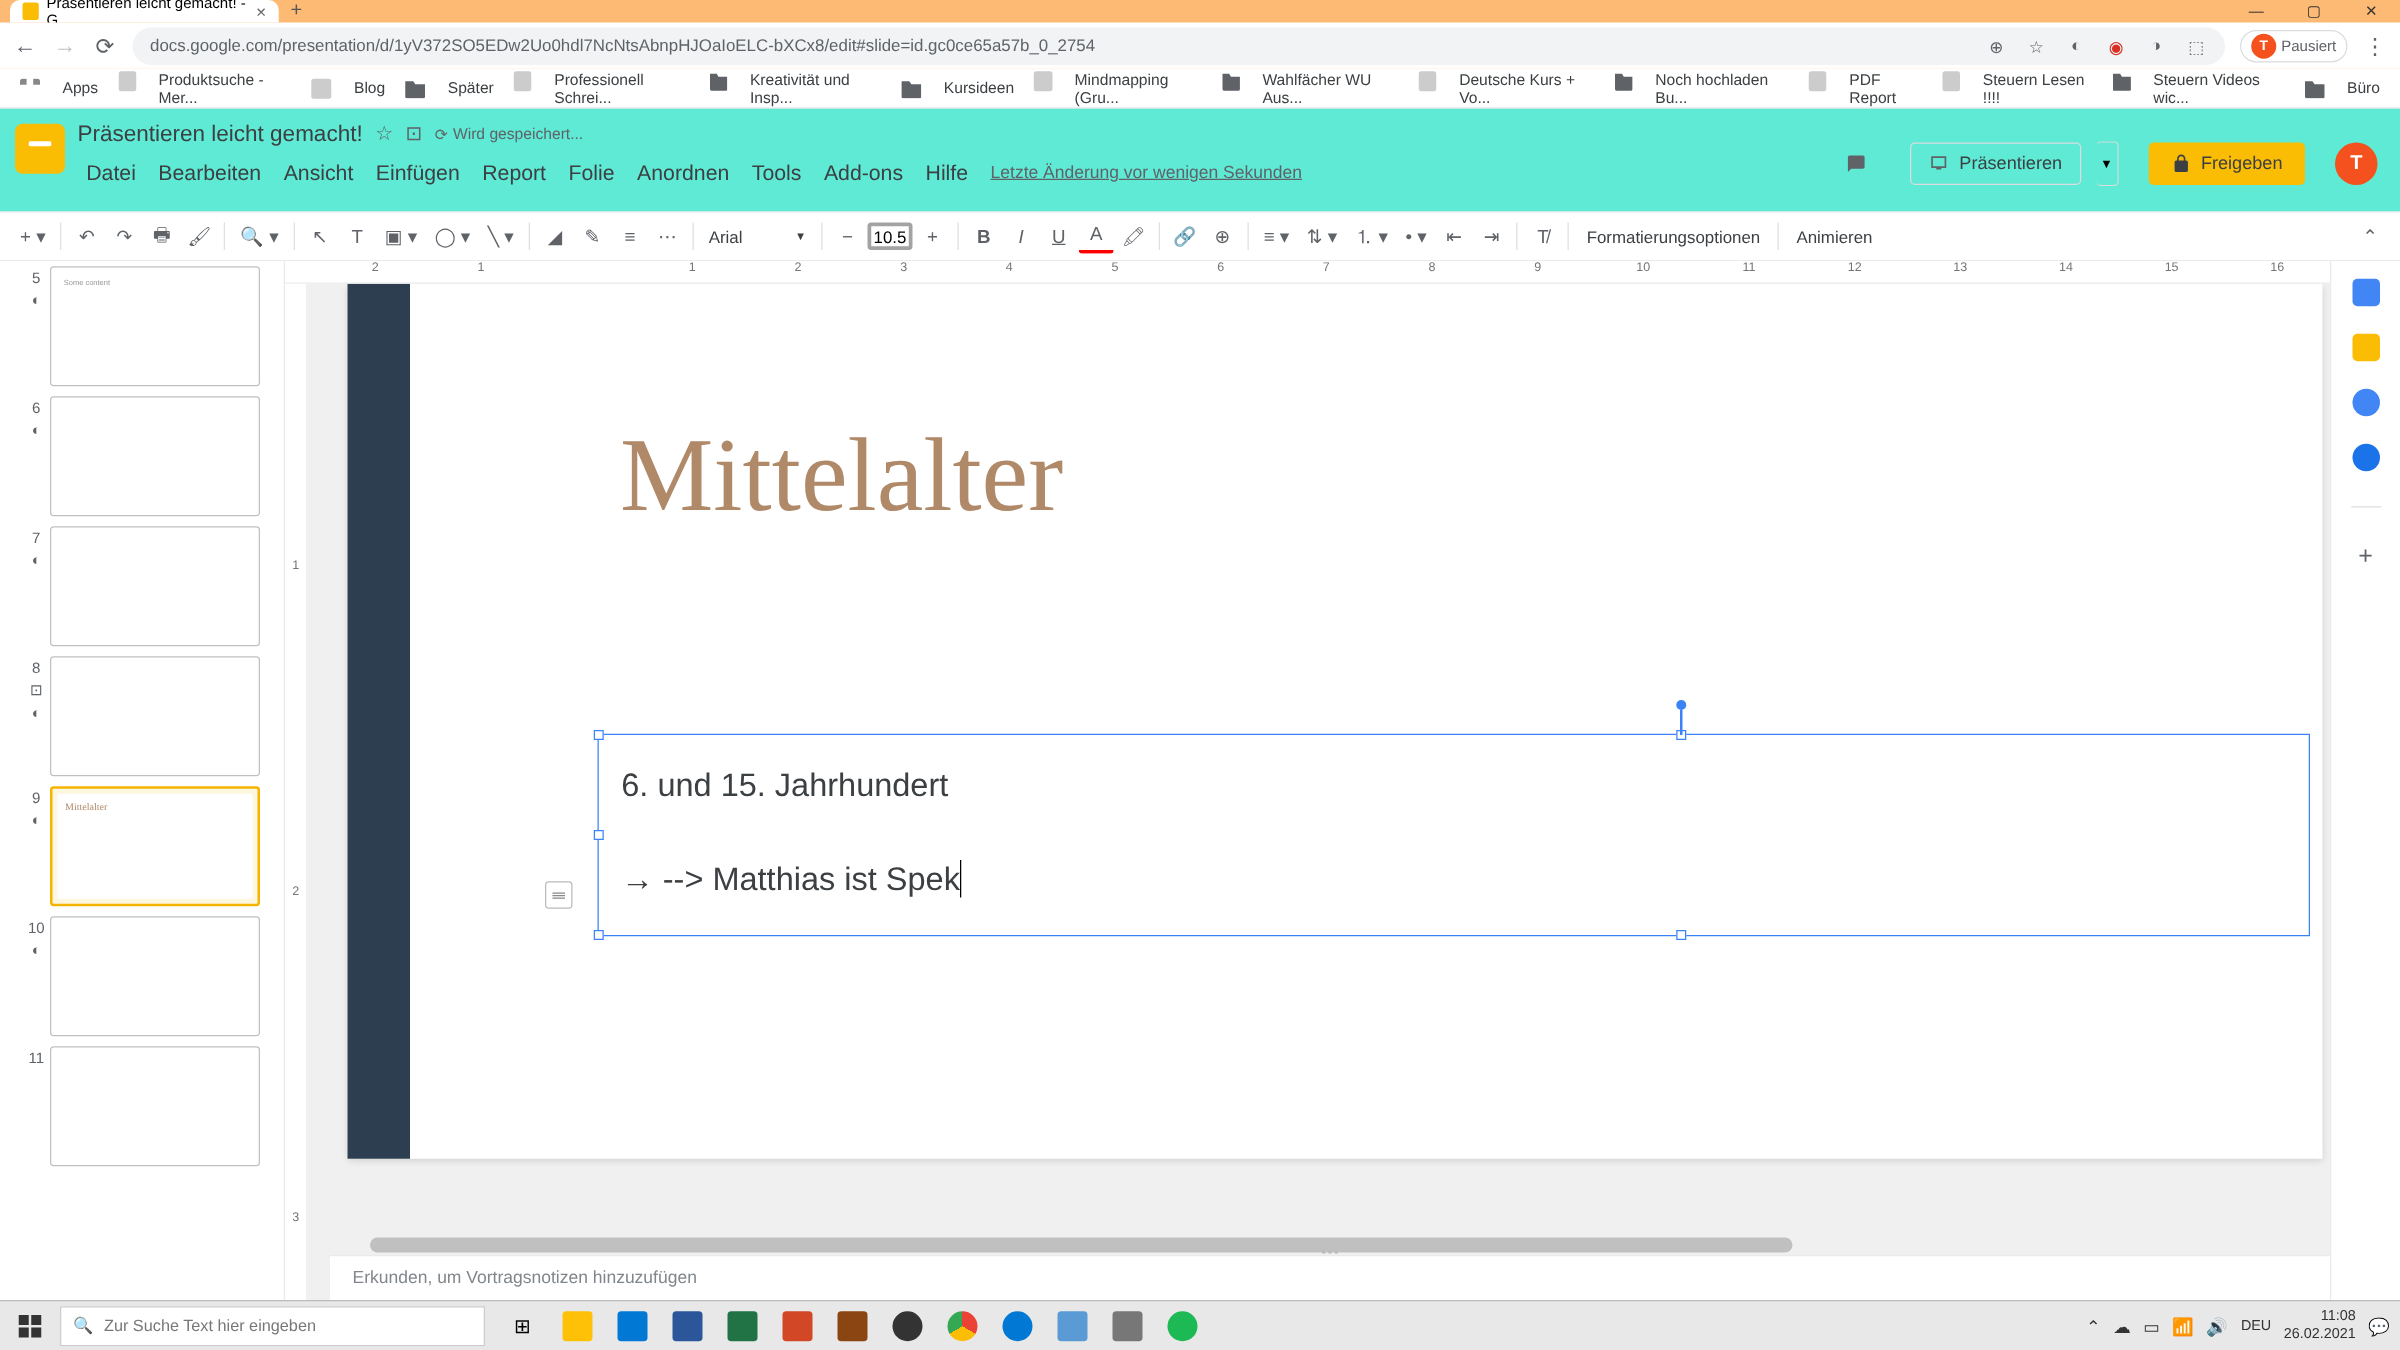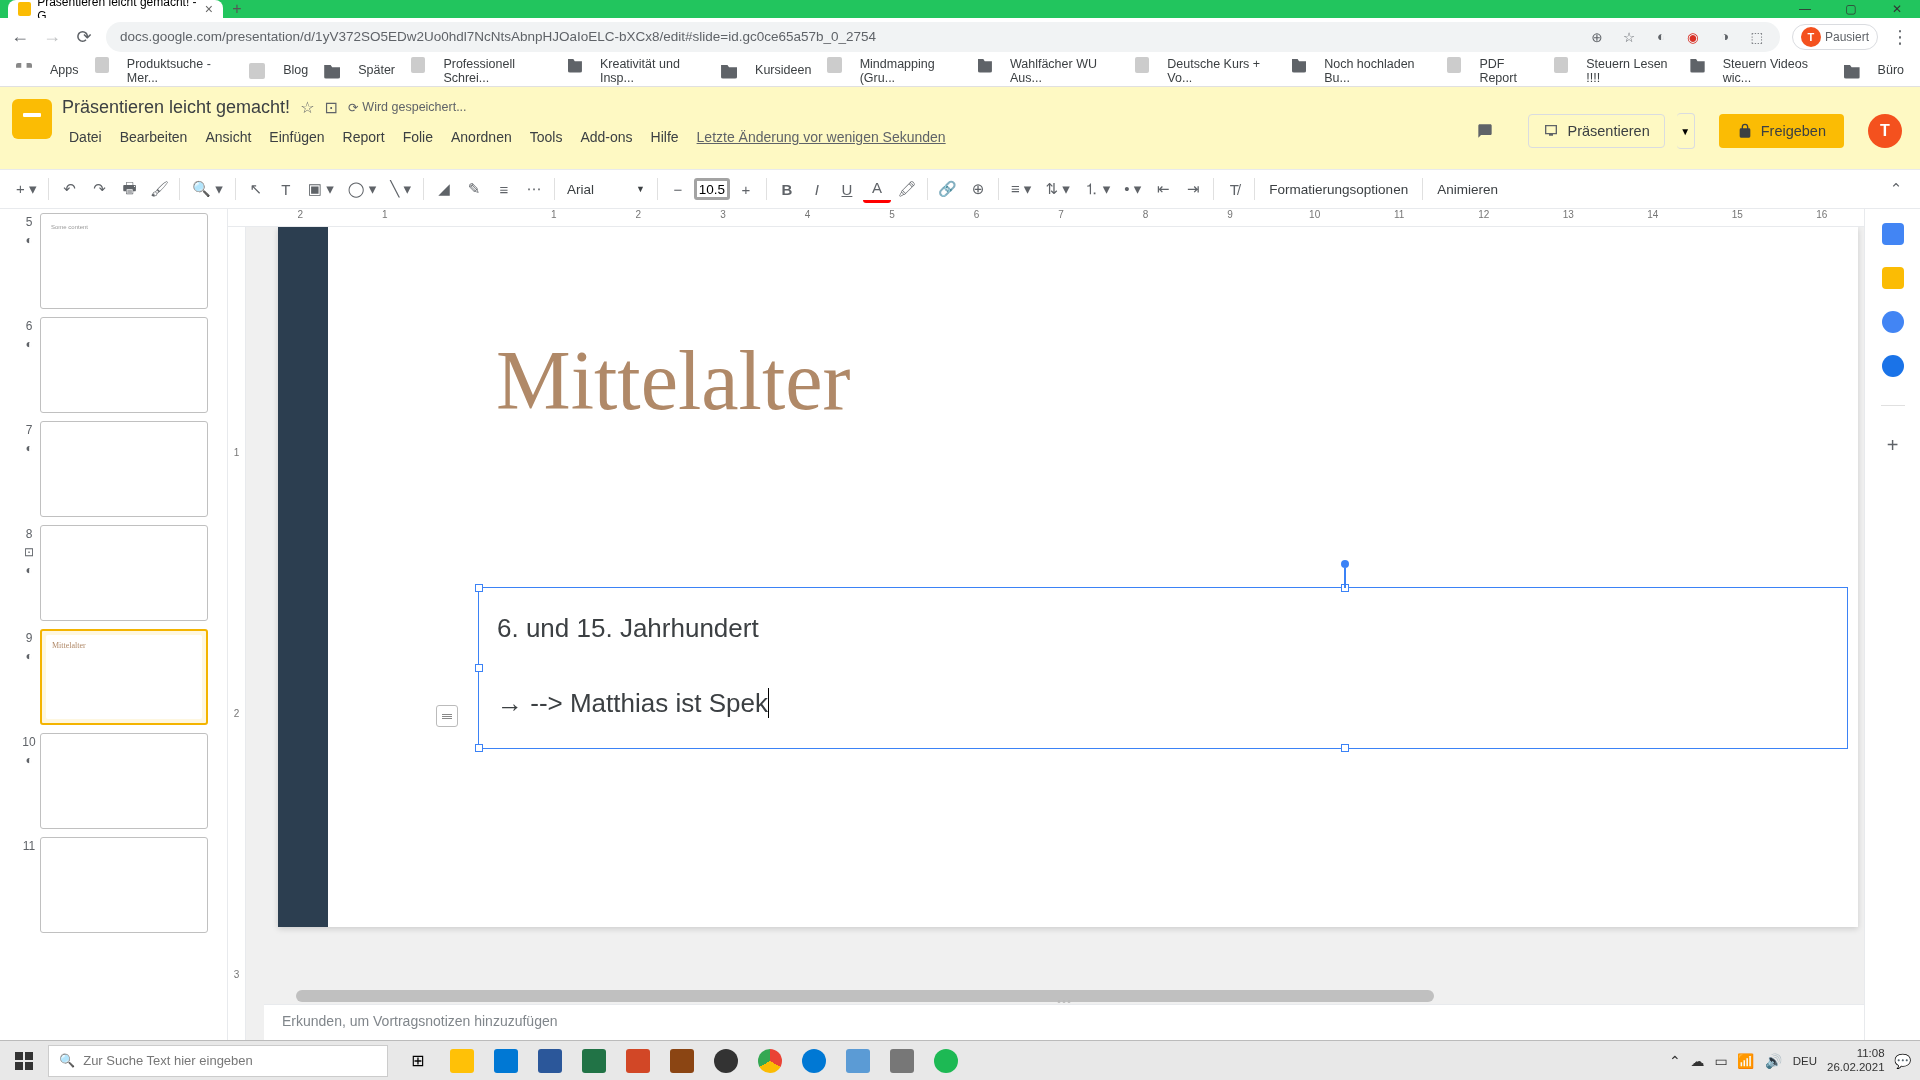--- a/index.html
+++ b/index.html
@@ -1,19 +1,19 @@
 <!DOCTYPE html>
 <html><head>
 <meta charset="utf-8">
 <style>
 * { margin: 0; padding: 0; box-sizing: border-box; font-family: Arial, sans-serif; }
 body { width: 1920px; height: 1080px; overflow: hidden; background: #fff; position: relative; }
 
 
-.browser-top { height: 55px; background: #22c55e; display: flex; flex-direction: column; }
+.browser-top { height: 55px; background: #fdba74; display: flex; flex-direction: column; }
 .tab-bar { height: 18px; display: flex; align-items: flex-end; padding-left: 8px; }
 .tab { background: #fff; height: 18px; width: 215px; border-radius: 8px 8px 0 0; display: flex; align-items: center; padding: 0 10px; font-size: 12px; gap: 6px; }
 .tab-favicon { width: 14px; height: 14px; background: #fbbc04; border-radius: 2px; }
 .tab-close { margin-left: auto; font-size: 14px; color: #666; }
 .new-tab { width: 28px; height: 18px; display: flex; align-items: center; justify-content: center; font-size: 16px; color: #555; }
 .window-controls { position: absolute; right: 0; top: 0; display: flex; }
 .win-btn { width: 46px; height: 18px; display: flex; align-items: center; justify-content: center; font-size: 12px; color: #333; }
 
 .address-bar-row { height: 37px; background: #fff; display: flex; align-items: center; padding: 0 10px; gap: 12px; }
 .nav-btn { width: 20px; height: 20px; display: flex; align-items: center; justify-content: center; color: #5f6368; font-size: 18px; }
@@ -22,30 +22,30 @@
 .addr-icon { width: 18px; height: 18px; color: #5f6368; display:flex;align-items:center;justify-content:center; }
 .profile-badge { display: flex; align-items: center; gap: 4px; padding: 2px 8px; border: 1px solid #dadce0; border-radius: 14px; font-size: 12px; color: #5f6368; }
 .profile-av { width: 20px; height: 20px; border-radius: 50%; background: #f4511e; color:#fff; display:flex;align-items:center;justify-content:center;font-size:11px;font-weight:bold; }
 
 .bookmarks-bar { height: 32px; background: #fff; border-bottom: 1px solid #e0e0e0; display: flex; align-items: center; padding: 0 10px; gap: 4px; }
 .bm-item { display: flex; align-items: flex-start; gap: 18px; padding: 4px 6px; font-size: 12.5px; color: #3c4043; border-radius: 4px; }
 .bm-icon { width: 16px; height: 16px; background: #ccc; border-radius: 2px; }
 .bm-folder { background: #5f6368; clip-path: polygon(0 15%, 40% 15%, 50% 30%, 100% 30%, 100% 100%, 0 100%); }
 
 
-.app-header { height: 82px; background: #fef9c3; display: flex; padding: 6px 12px 0 12px; position: relative; }
+.app-header { height: 82px; background: #5eead4; display: flex; padding: 6px 12px 0 12px; position: relative; }
 .app-logo { width: 40px; height: 40px; background: #fbbc04; border-radius: 6px; margin-top: 6px; position: relative; display:flex;align-items:center;justify-content:center; }
 .app-logo::after { content:''; width: 18px; height: 4px; background:#fff; position:absolute; top:14px; border-radius:1px; }
 .header-main { flex: 1; padding-left: 10px; }
 .doc-title-row { display: flex; align-items: center; gap: 10px; height: 28px; }
 .doc-title { font-size: 18px; color: #3c4043; }
 .title-icon { color: #5f6368; font-size: 16px; }
 .saving { font-size: 12.5px; color: #5f6368; display:flex;align-items:center;gap:4px; }
 .menu-bar { display: flex; gap: 4px; margin-top: 4px; }
-.menu-item { font-size: 14px; color: #3c4043; padding: 4px 7px; border-radius: 4px; }
+.menu-item { font-size: 17px; color: #3c4043; padding: 4px 7px; border-radius: 4px; }
 .last-edit { font-size: 14px; color: #5f6368; text-decoration: underline; padding: 4px 7px; }
 .header-right { display: flex; align-items: center; gap: 24px; padding-right: 6px; }
 .comment-btn { width: 38px; height: 38px; display:flex;align-items:center;justify-content:center; }
 .present-btn { display: flex; align-items: center; gap: 8px; padding: 8px 14px; border: 1px solid #dadce0; border-radius: 4px; font-size: 14.5px; color: #3c4043; }
 .present-drop { width: 18px; border: 1px solid #dadce0; border-radius: 4px; height: 36px; display:flex;align-items:center;justify-content:center;font-size:10px; border-left:none; margin-left:-12px; }
 .share-btn { display: flex; align-items: center; gap: 8px; padding: 9px 18px; background: #fbbc04; border-radius: 4px; font-size: 14.5px; font-weight: 500; color: #3c4043; }
 .user-avatar { width: 34px; height: 34px; border-radius: 50%; background: #f4511e; display:flex;align-items:center;justify-content:center;color:#fff;font-weight:bold; }
 
 
 .toolbar { height: 40px; border-top: 1px solid #e8eaed; border-bottom: 1px solid #e8eaed; display: flex; align-items: center; padding: 0 10px; gap: 2px; background:#fff; }

